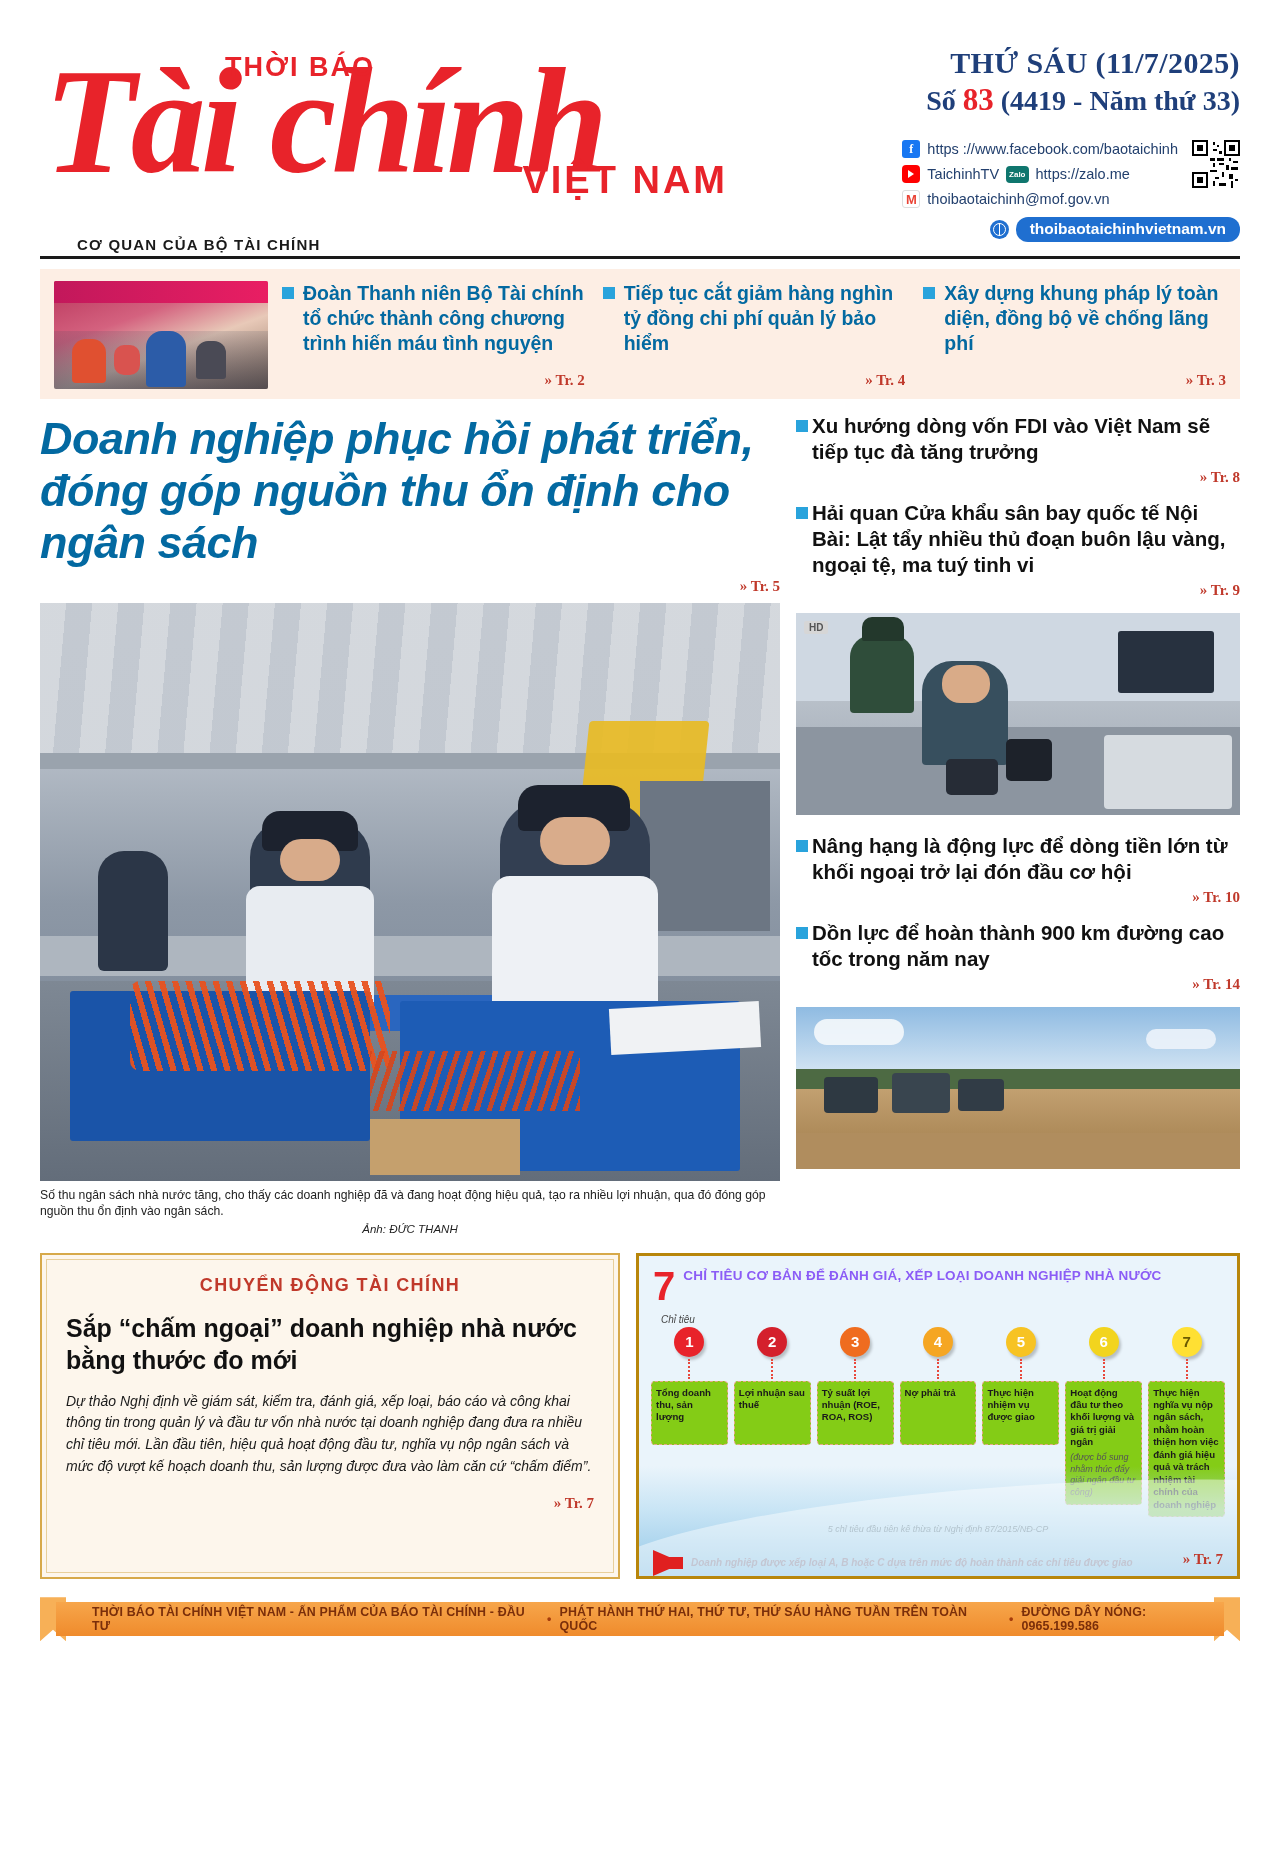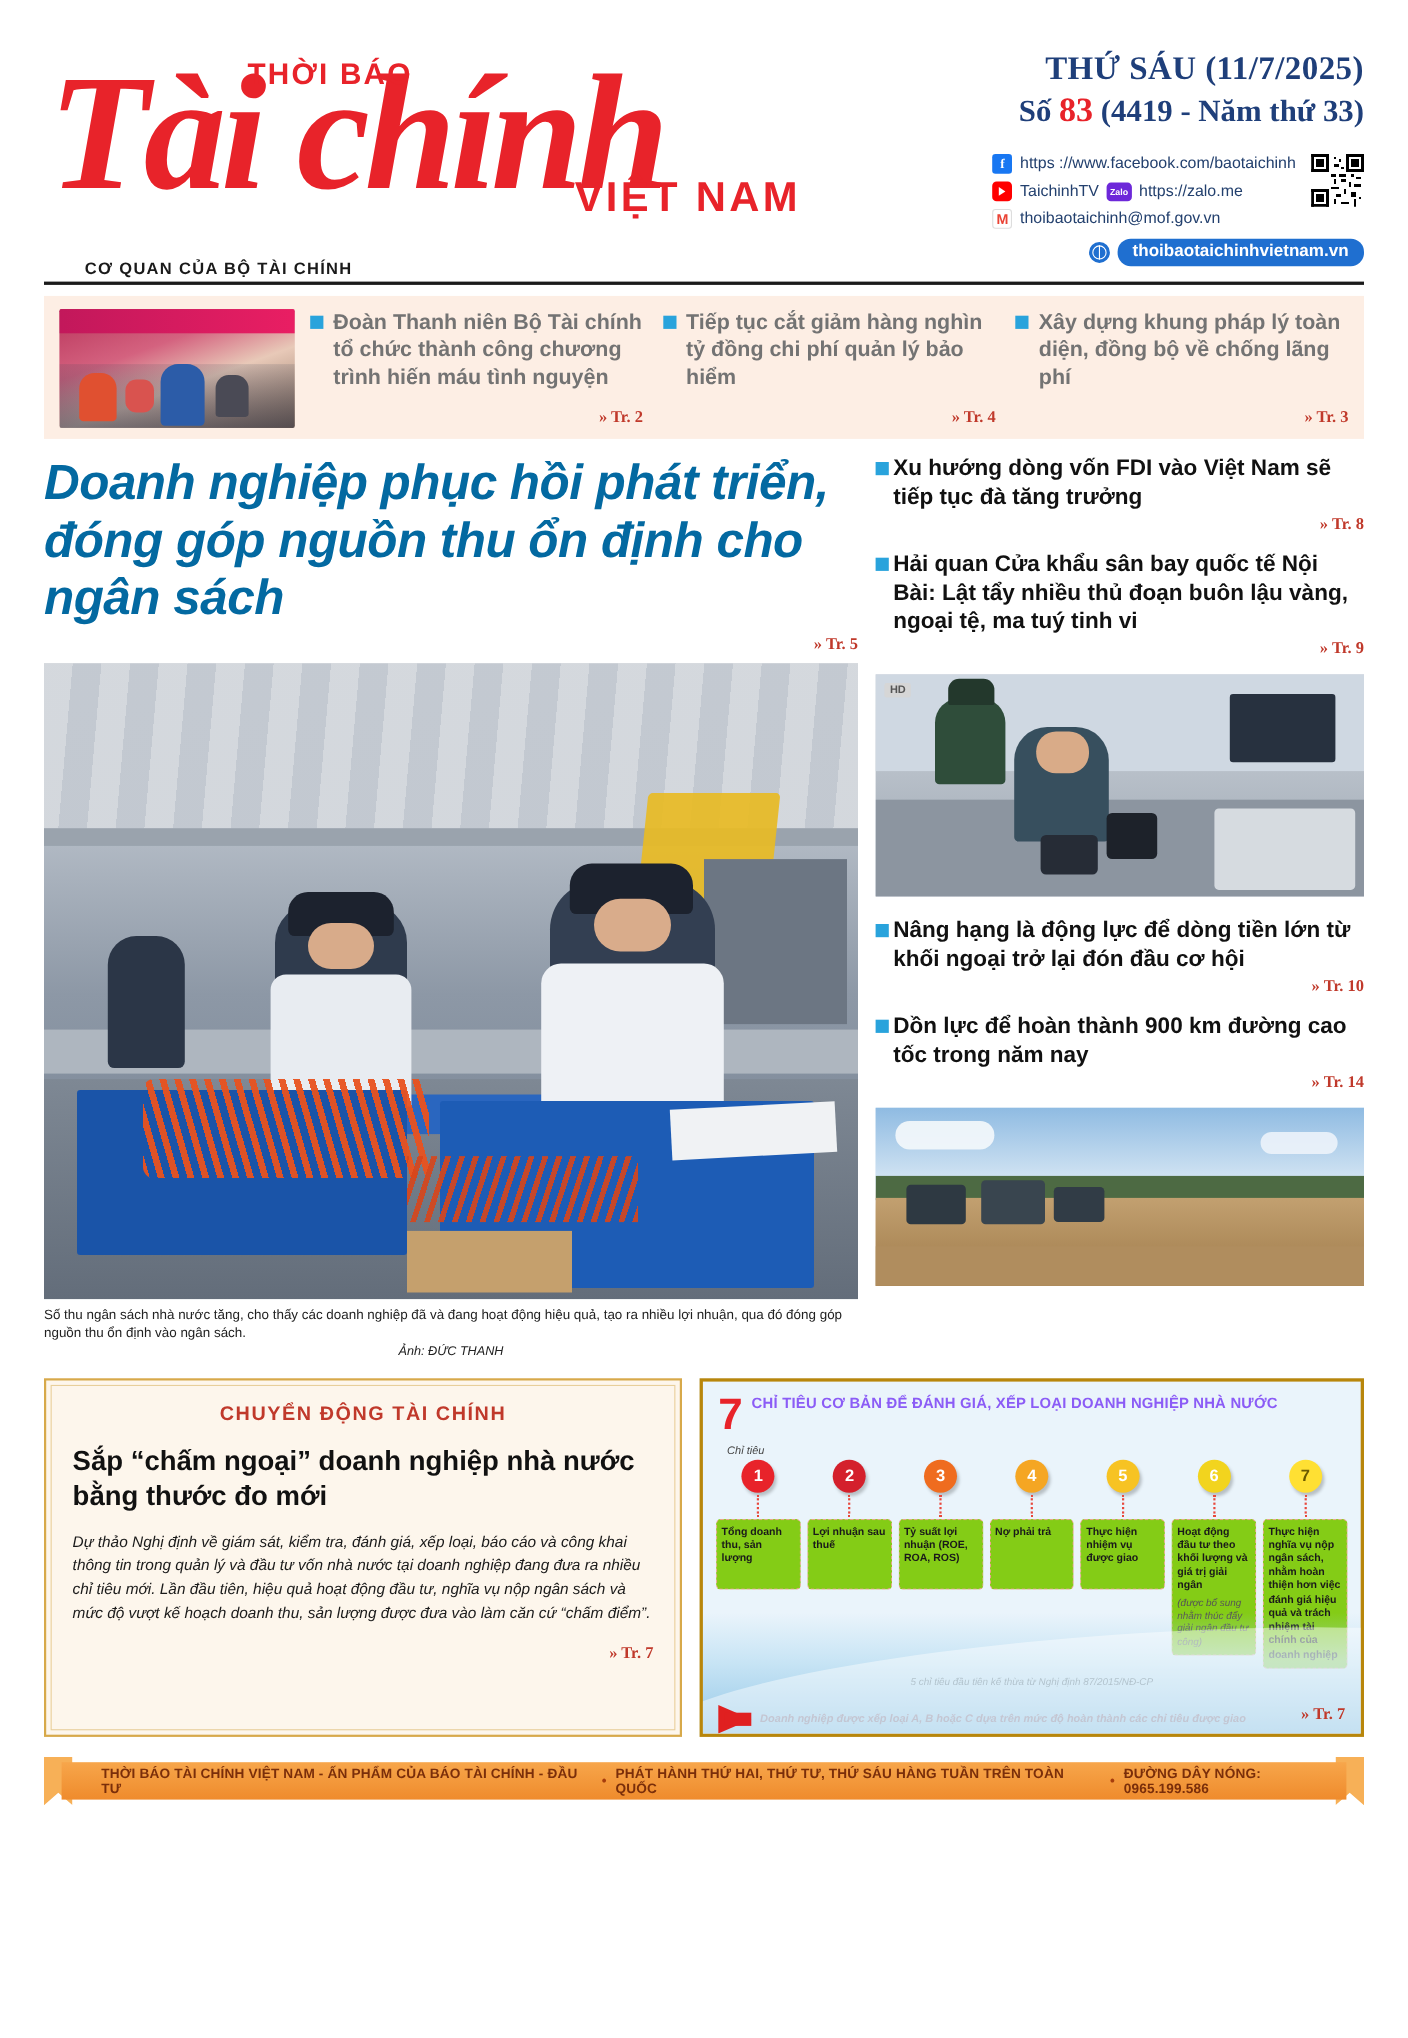--- a/index.html
+++ b/index.html
@@ -48,21 +48,21 @@
   .issue-num { color: #e8232a; font-size: 31px; }
   .contact-rows { margin-top: 22px; display: flex; gap: 8px; justify-content: flex-end; align-items: flex-start; }
   .contact-col { display: flex; flex-direction: column; gap: 7px; align-items: flex-start; }
   .crow { display: flex; align-items: center; gap: 7px; font-size: 14.5px; color: #23406e; white-space: nowrap; }
   .ic { width: 18px; height: 18px; border-radius: 3px; display: inline-flex; align-items: center; justify-content: center;
         font-size: 12px; font-weight: 900; color: #fff; flex: none; }
   .ic-fb { background: #1877f2; font-family: "Liberation Serif", serif; }
   .ic-yt { background: #ff0000; border-radius: 4px; }
   .ic-yt::after { content: ""; border-left: 6px solid #fff; border-top: 4px solid transparent; border-bottom: 4px solid transparent; }
   .ic-gm { background: #fff; border: 1px solid #ddd; color: #ea4335; font-size: 13px; }
-  .ic-zalo { background: #6d28d9; color: #fff; font-size: 8px; border-radius: 4px; padding: 0 3px; width: auto; height: 17px; font-weight: 700;}
+  .ic-zalo { background: #0f766e; color: #fff; font-size: 8px; border-radius: 4px; padding: 0 3px; width: auto; height: 17px; font-weight: 700;}
   .qr { width: 48px; height: 48px; flex: none; margin-left: 6px; }
   .site-pill {
     margin-top: 9px; display: flex; align-items: center; gap: 7px; justify-content: flex-end;
   }
   .globe { width: 19px; height: 19px; border-radius: 50%; background: #1f6fd0; position: relative; flex: none;}
   .globe::before { content:""; position:absolute; inset:3px; border-radius:50%; border:1.2px solid #fff; }
   .globe::after { content:""; position:absolute; left:9px; top:3px; width:1.2px; height:13px; background:#fff; }
   .site-text {
     background: #1f6fd0; color: #fff; font-size: 15.5px; font-weight: 600;
     padding: 3px 14px 4px; border-radius: 12px;
@@ -82,21 +82,21 @@
   .tp-ppl { position:absolute; bottom:0; left:0; right:0; height:58px; background:linear-gradient(180deg,rgba(60,70,90,.15),rgba(40,48,68,.55)); }
   .tp-p1 { position:absolute; left:18px; bottom:6px; width:34px; height:44px; background:#e05030; border-radius:14px 14px 4px 4px;}
   .tp-p2 { position:absolute; left:92px; bottom:2px; width:40px; height:56px; background:#2c5ca8; border-radius:16px 16px 4px 4px;}
   .tp-p3 { position:absolute; left:142px; bottom:10px; width:30px; height:38px; background:#4a4a55; border-radius:12px 12px 3px 3px;}
   .tp-p4 { position:absolute; left:60px; bottom:14px; width:26px; height:30px; background:#d9534f; border-radius:10px;}
 
   .teaser-cols { flex: 1; display: flex; gap: 18px; }
   .t-col { flex: 1; display: flex; flex-direction: column; justify-content: space-between; }
   .t-head { display: flex; gap: 9px; }
   .bsq { width: 12px; height: 12px; background: #29a3dc; flex: none; margin-top: 6px; }
-  .t-text { font-size: 19.5px; font-weight: 700; line-height: 1.28; color: #737373; }
+  .t-text { font-size: 19.5px; font-weight: 700; line-height: 1.28; color: #0369a1; }
   .trlink { text-align: right; color: #c0392b; font-family: "Liberation Serif", serif;
             font-weight: 700; font-size: 15px; margin-top: 4px; }
   .trlink .chev { font-weight: 700; }
 
   
   .body-grid { display: flex; gap: 16px; margin-top: 14px; }
   .col-left { width: 740px; }
   .col-right { flex: 1; }
 
   .lead-head {

